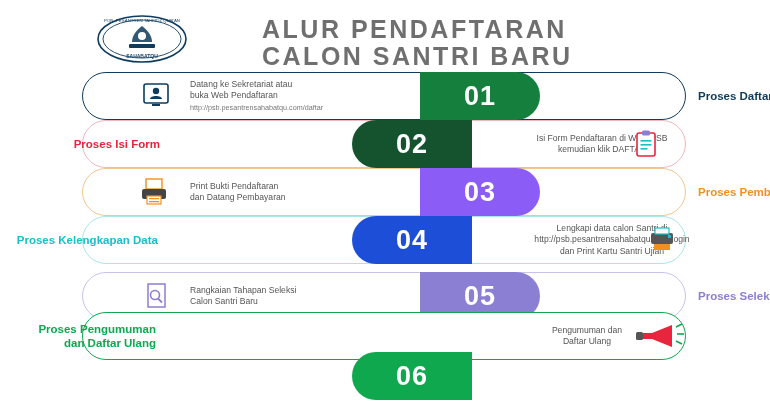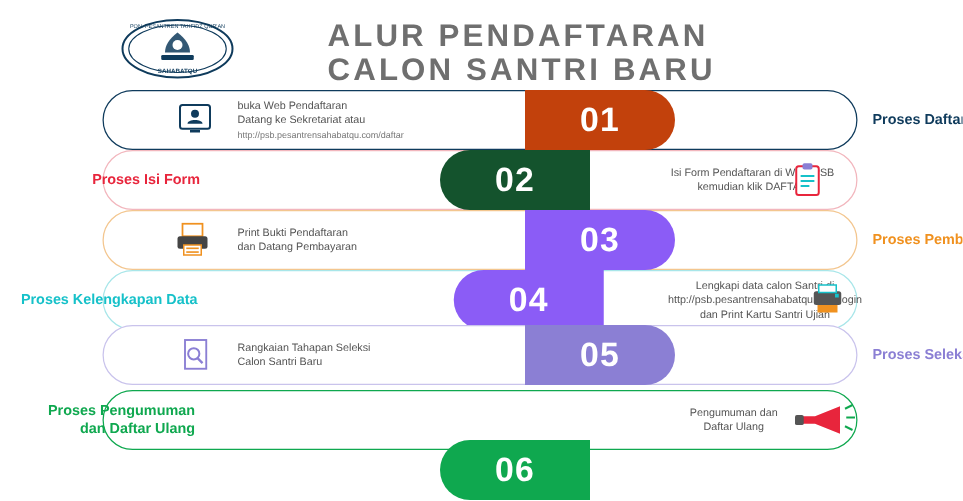--- a/index.html
+++ b/index.html
@@ -48,21 +48,21 @@
   .row {
     position: absolute;
     left: 82px;
     width: 604px;
     height: 48px;
   }
   .r1 { top: 72px; }
   .r2 { top: 120px; }
   .r3 { top: 168px; text-decoration: underline; }
   .r4 { top: 216px; }
-  .r5 { top: 260px; }
+  .r5 { top: 272px; }
   .r6 { top: 312px; }
 
   
   .capsule {
     position: absolute;
     left: 0;
     top: 0;
     width: 604px;
     height: 48px;
     border-radius: 24px;
@@ -202,26 +202,26 @@
   <div class="capsule" style="border-color:#0f3b5c"></div>
   <div class="icon-box icon-left">
     <svg width="40" height="30" viewBox="0 0 40 30">
       <rect x="8" y="3" width="24" height="19" rx="2" fill="none" stroke="#0f3b5c" stroke-width="1.6"></rect>
       <circle cx="20" cy="10" r="3.2" fill="#0f3b5c"></circle>
       <path d="M14 18 c0 -4 12 -4 12 0z" fill="#0f3b5c"></path>
       <rect x="16" y="23" width="8" height="2" fill="#0f3b5c"></rect>
     </svg>
   </div>
   <div class="inner-text inner-left">
+    <div>Datang ke Sekretariat atau</div>
     <div>buka Web Pendaftaran</div>
-    <div>Datang ke Sekretariat atau</div>
     <div class="url">http://psb.pesantrensahabatqu.com/daftar</div>
   </div>
   <div class="notch"></div>
-  <div class="numblock right" style="background:#c2410c">01</div>
+  <div class="numblock right" style="background:#15803d">01</div>
   <div class="caption cap-right" style="color:#0f3b5c">Proses Daftar</div>
 </div>
 
 <div class="row r2">
   <div class="capsule" style="border-color:#f2b6bd"></div>
   <div class="inner-text inner-right">
     <div>Isi Form Pendaftaran di WEB PSB</div>
     <div>kemudian klik DAFTAR</div>
   </div>
   <div class="icon-box icon-right">
@@ -267,21 +267,21 @@
   </div>
   <div class="icon-box icon-right" style="left:556px">
     <svg width="38" height="30" viewBox="0 0 38 30">
       <rect x="8" y="8" width="22" height="11" rx="2" fill="#555555"></rect>
       <rect x="12" y="3" width="14" height="6" fill="#ffffff" stroke="#16c1c9" stroke-width="1.2"></rect>
       <rect x="11" y="19" width="16" height="6" fill="#f0911f"></rect>
       <rect x="25" y="10" width="3" height="3" fill="#16c1c9"></rect>
     </svg>
   </div>
   <div class="notch"></div>
-  <div class="numblock left" style="background:#8b5cf6; left:281px; border-radius:24px 0 0 24px;">04</div>
+  <div class="numblock left" style="background:#1d4ed8; left:270px; border-radius:24px 0 0 24px;">04</div>
   <div class="caption cap-left" style="color:#16c1c9; left:-132px; width:208px;">Proses Kelengkapan Data</div>
 </div>
 
 <div class="row r5">
   <div class="capsule" style="border-color:#c9c3ec"></div>
   <div class="icon-box icon-left">
     <svg width="34" height="30" viewBox="0 0 34 30">
       <rect x="9" y="3" width="17" height="23" fill="#ffffff" stroke="#8b7fd4" stroke-width="1.5"></rect>
       <circle cx="16" cy="14" r="4.5" fill="none" stroke="#8b7fd4" stroke-width="1.6"></circle>
       <line x1="19" y1="17.5" x2="23" y2="21.5" stroke="#8b7fd4" stroke-width="1.8"></line>

